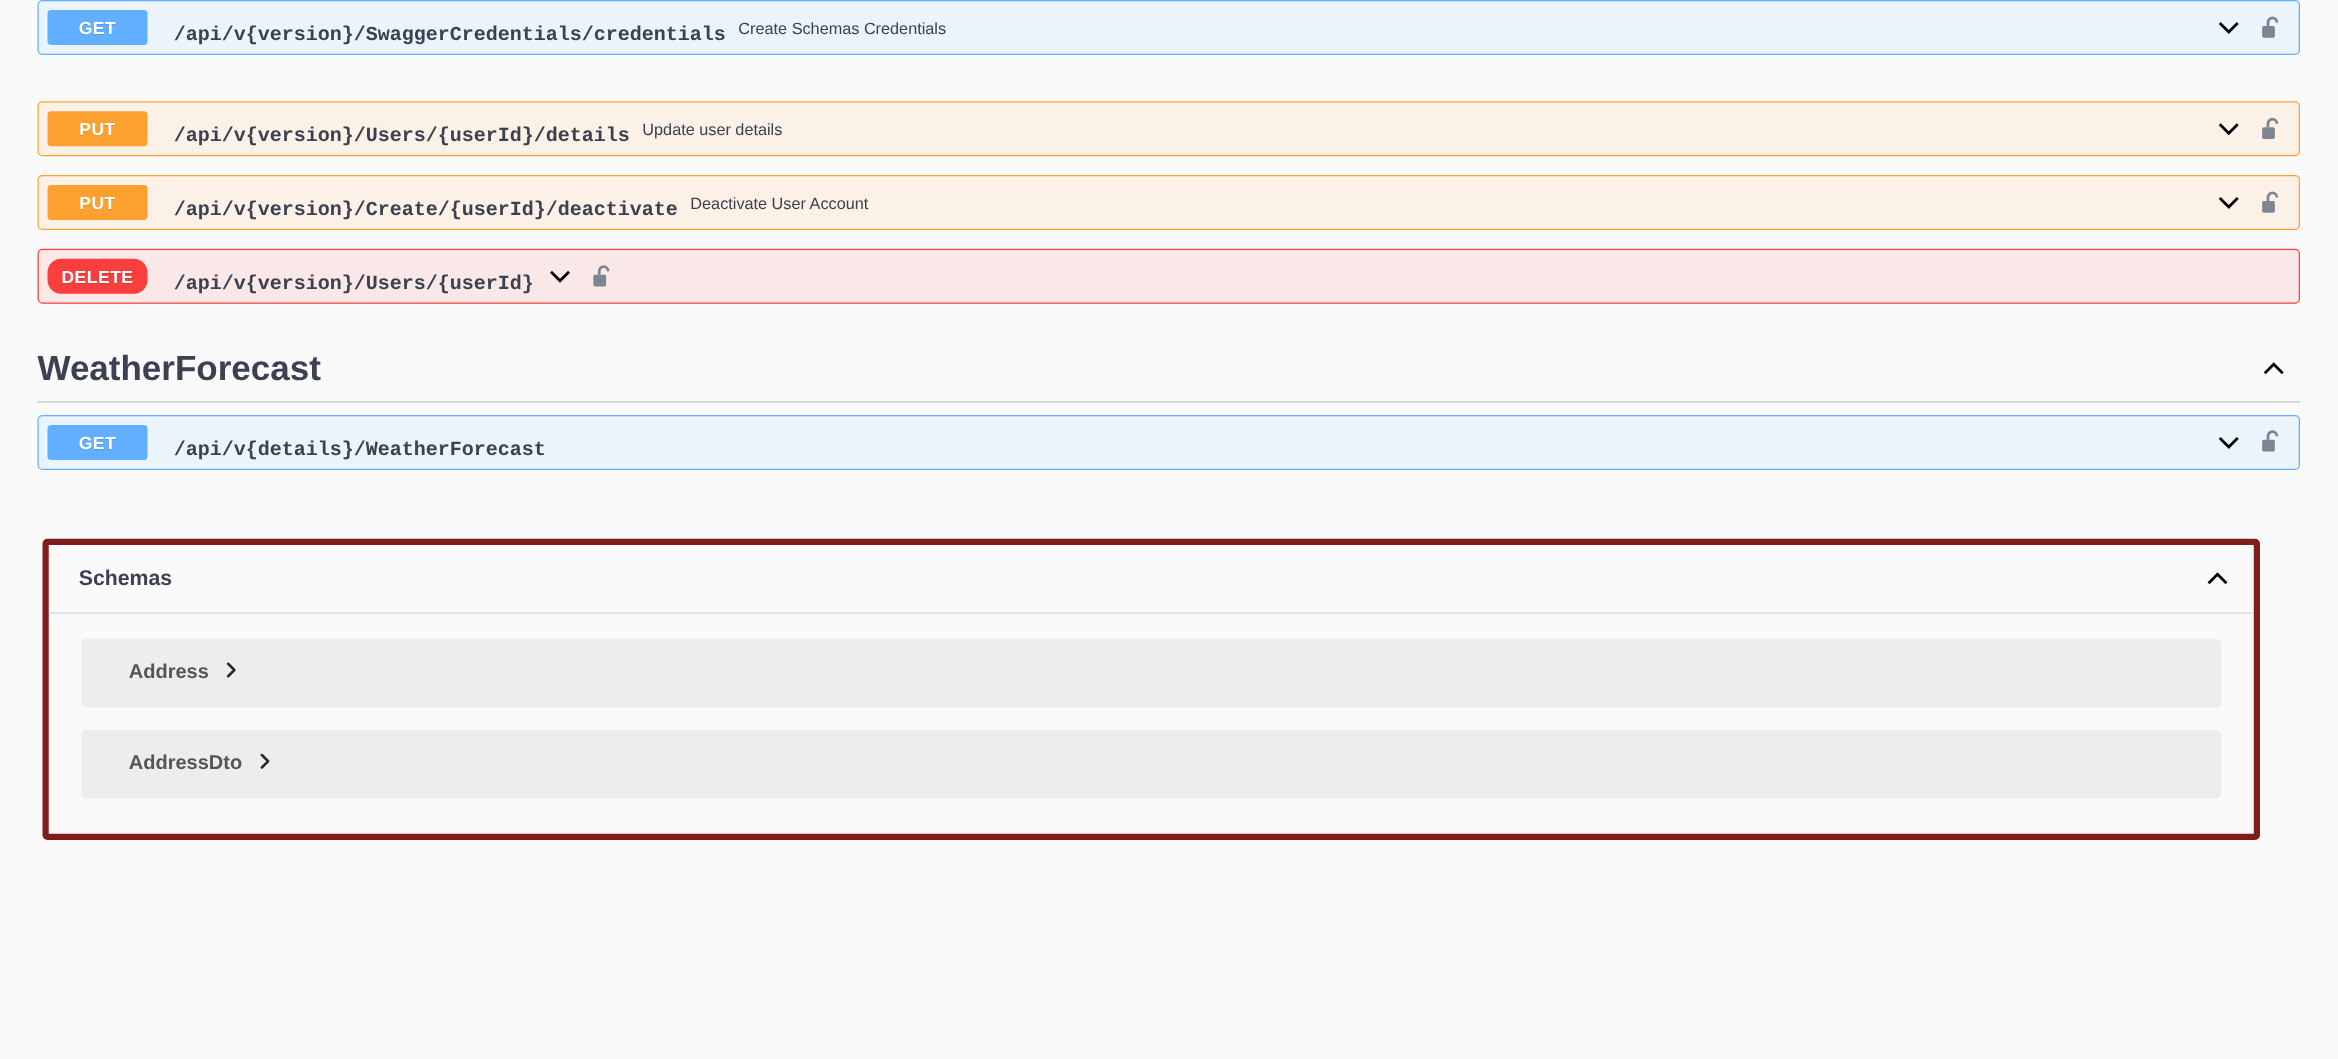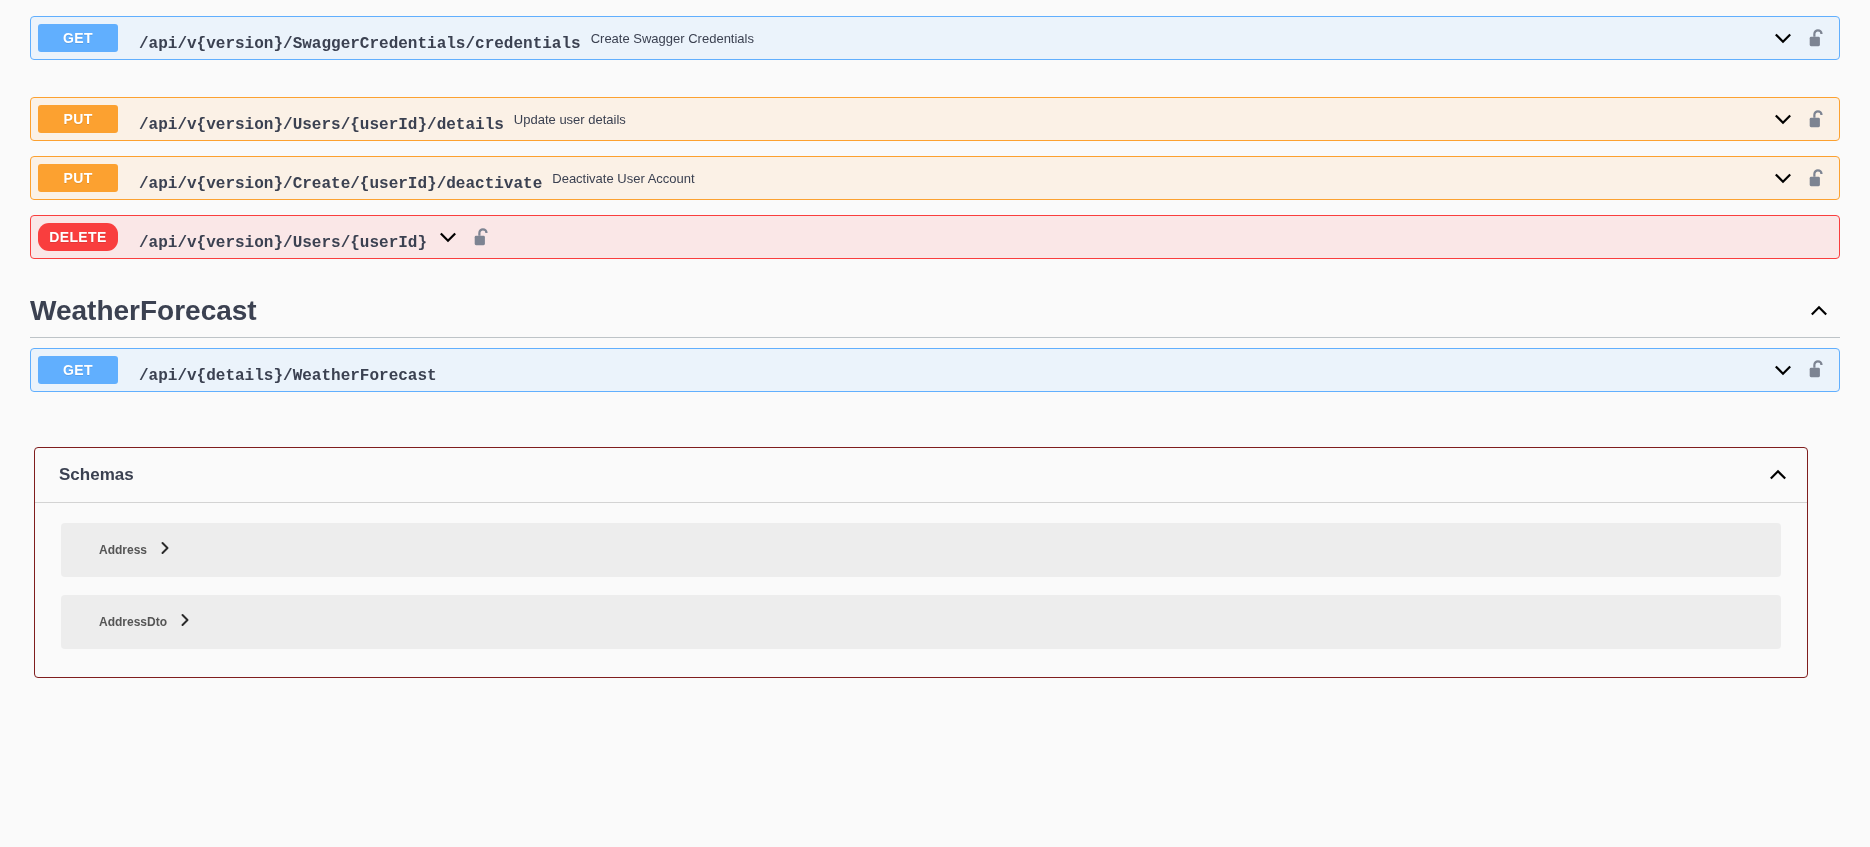--- a/index.html
+++ b/index.html
@@ -9,21 +9,21 @@
     width: 1870px;
     height: 847px;
     background: #fafafa;
     font-family: "Liberation Sans", sans-serif;
     overflow: hidden;
   }
 
   .swagger-root {
     width: 1870px;
     position: relative;
-    padding-top: 16px;
+    padding-top: 0;
   }
 
   
   .op-block { padding: 0 30px; }
 
   .opblock {
     display: flex;
     align-items: center;
     border-radius: 4px;
     border: 1px solid;
@@ -116,21 +116,21 @@
   }
   .tag-toggle {
     display: flex;
     align-items: center;
     padding-right: 10px;
   }
 
   
   .models {
     margin: 0 62px 0 34px;
-    border: 1px solid #7f1d1d;
+    border: 5px solid #7f1d1d;
     border-radius: 4px;
     background: #fafafa;
   }
   .models-head {
     display: flex;
     align-items: center;
     justify-content: space-between;
     padding: 16px 18px 16px 24px;
     border-bottom: 1px solid #d3d3d3;
   }
@@ -145,21 +145,21 @@
   .model-row {
     background: #ededed;
     border-radius: 4px;
     padding: 18px 20px;
     margin-bottom: 18px;
     display: flex;
     align-items: center;
   }
   .model-name {
     font-family: "Liberation Sans", sans-serif;
-    font-size: 12px;
+    font-size: 16px;
     font-weight: bold;
     color: #555;
     padding-left: 18px;
   }
   .model-arrow {
     margin-left: 12px;
     width: 12px;
     height: 14px;
     display: inline-block;
   }
@@ -170,21 +170,21 @@
 </style>
 </head>
 <body>
 
 <div class="swagger-root">
 
   <div class="op-block">
     <div class="opblock get">
       <span class="op-method">GET</span>
       <span class="op-path">/api/v{version}/SwaggerCredentials/credentials</span>
-      <span class="op-summary">Create Swagger Credentials</span>
+      <span class="op-summary">Create Schemas Credentials</span>
       <span class="op-right">
         <span>
           <svg class="chev" viewBox="0 0 24 24" aria-hidden="true">
               <path d="M5 9 L12 16 L19 9"></path>
             </svg>
         </span>
         <span>
           <svg class="lock" viewBox="0 0 20 24" aria-hidden="true">
             <path d="M7.5 10 V6.6 a4.2 4.2 0 0 1 8.4 0" fill="none" stroke="#7d8492" stroke-width="2.6"></path>
             <rect x="2" y="10" width="12" height="11" rx="1.6" fill="#7d8492"></rect>

